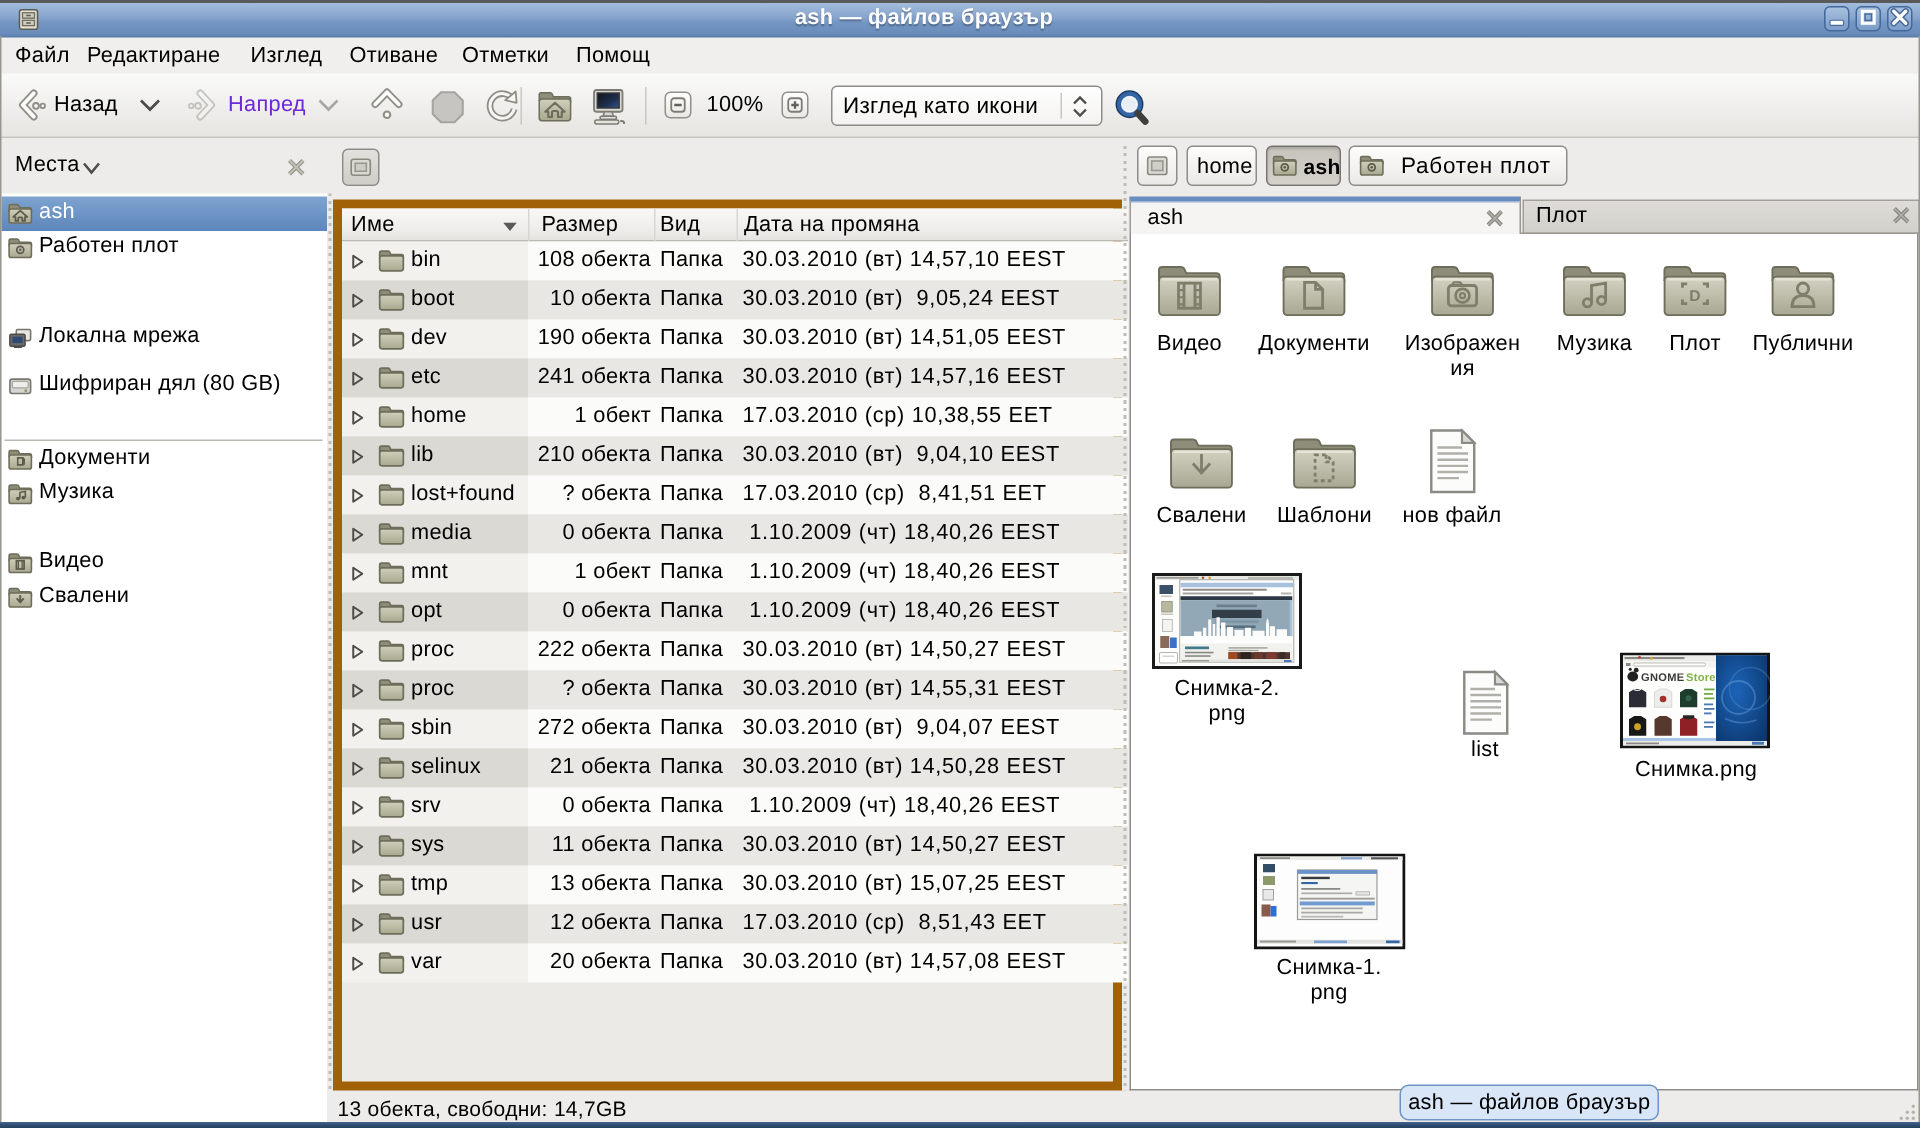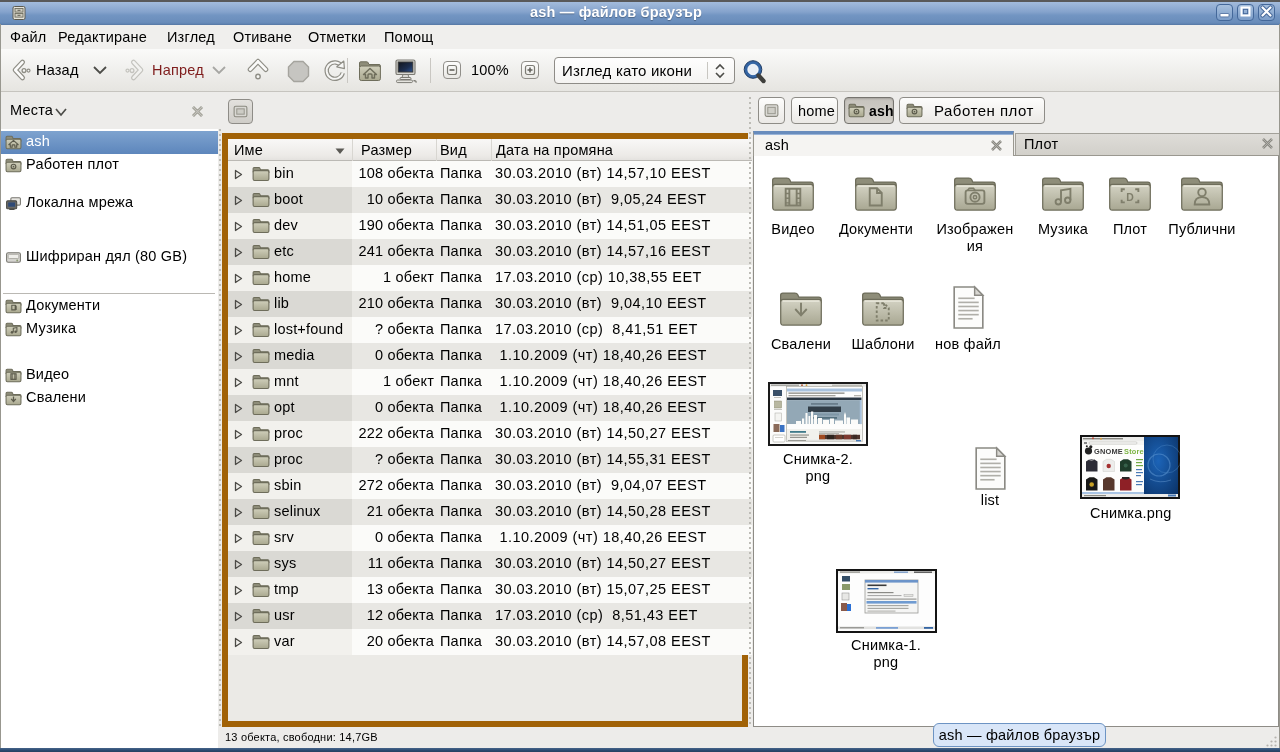--- a/index.html
+++ b/index.html
@@ -5,21 +5,21 @@
 body{font-family:"Liberation Sans",sans-serif;font-size:14.5px;letter-spacing:.2px;color:#000;background:#edecea;position:relative}
 .abs{position:absolute}
 #titlebar{left:0;top:0;width:1280px;height:24px;background:linear-gradient(#a3bcdc,#85a3cc 45%,#7295c2 60%,#6a8dbb 92%,#5f83b2);border-top:2px solid #595959}
 #title{left:0;top:4px;width:1232px;text-align:center;color:#fff;font-weight:bold;font-size:14.5px;text-shadow:0 1px 1px rgba(0,0,0,.3)}
 .wbtn{top:4px;width:17px;height:17px;border:1px solid #44689a;border-radius:4px;background:linear-gradient(#a7c0de,#7c9dc8)}
 #menubar{left:0;top:24px;width:1280px;height:25px;background:#f0efed;border-top:1px solid #5a7ca9}
 #menubar span{position:absolute;top:4px;font-size:14.5px}
 #toolbar{left:0;top:49px;width:1280px;height:43px;background:linear-gradient(#fafaf9,#ebeae7 75%,#e6e5e1);border-bottom:1px solid #c6c4bf}
 .tsep{top:9px;width:1px;height:25px;background:#c9c7c2;position:absolute}
 .tlabel{font-size:14.5px;position:absolute}
-.gray{color:#7f1d1d}
+.gray{color:#6d28d9}
 .zbtn{top:12px;width:18px;height:18px;border:1px solid #918f8a;border-radius:4px;background:linear-gradient(#fdfdfc,#e9e8e4);position:absolute}
 #combo{width:181px;height:27px;border:1px solid #8e8c87;border-radius:4px;background:linear-gradient(#fefefe,#f4f3f1);position:absolute}
 #sidebar{left:1px;top:129px;width:217px;height:619px;background:#fff}
 .srow{position:absolute;left:0;width:217px;height:23px}
 .srow .tx{position:absolute;left:25px;top:2px;font-size:14.5px;white-space:nowrap}
 #ssel{background:linear-gradient(#7ea3cf,#5d86bc)}
 #ssel .tx{color:#fff}
 #mtree{left:222px;top:133px;width:526px;height:594px;background:#ebeae6;border:6px solid #a16207}
 #mhead{position:absolute;left:0;top:0;width:524px;height:22px;background:linear-gradient(#f9f8f7,#eceae7 80%,#e4e2df);border-bottom:1px solid #bbb9b4}
 #mhead span{position:absolute;top:3px;font-size:14.5px}
@@ -220,21 +220,21 @@
       <span class="tx">ash</span>
     </div>
 <div class="srow" style="top:25px">
       <svg style="position:absolute;left:4px;top:3px" width="17" height="17" viewBox="0 0 16 16">
         <use href="#folS"></use>
         <circle cx="8" cy="9" r="2.2" fill="none" stroke="#5c5b4c" stroke-width="1.1"></circle>
         <circle cx="8" cy="9" r=".8" fill="#5c5b4c"></circle>
       </svg>
       <span class="tx">Работен плот</span>
     </div>
-<div class="srow" style="top:63px">
+<div class="srow" style="top:85px">
       <svg style="position:absolute;left:4px;top:3px" width="17" height="17" viewBox="0 0 16 16">
         <rect x="5.5" y="2.5" width="9" height="7" rx="1" fill="#e7e6e1" stroke="#77766f"></rect>
         <rect x="1.5" y="5.5" width="9.5" height="7.5" rx="1" fill="#6a6a66" stroke="#4b4b47"></rect>
         <rect x="3" y="7" width="6.5" height="4" fill="#2f4a77"></rect>
         <path d="M4 13.5 h5" stroke="#4b4b47" stroke-width="1.2"></path>
       </svg>
       <span class="tx">Локална мрежа</span>
     </div>
 <div class="srow" style="top:117px">
       <svg style="position:absolute;left:4px;top:3px" width="17" height="17" viewBox="0 0 16 16">
@@ -816,21 +816,21 @@
 <rect x="30.5" y="32" width="50" height="2.6" fill="#6f9bd1"></rect>
 <rect x="31.5" y="36" width="41" height="1.2" fill="#a8a8a4"></rect>
 <rect x="31.5" y="38.8" width="41" height="1.2" fill="#a8a8a4"></rect>
 <rect x="31.5" y="41.5" width="28" height="1.2" fill="#b8b8b4"></rect>
 <rect x="2" y="57.5" width="97" height="2.6" fill="#e2e2e0"></rect>
 <rect x="4" y="58" width="24" height="1.4" fill="#9a9a96"></rect>
     <rect x="40" y="58" width="22" height="1.8" fill="#7aa0d4"></rect>
     <rect x="88" y="58" width="9" height="1.8" fill="#3465a4"></rect>
 </svg>
 <div class="ilabel abs" style="left:846px;top:637px;width:80px">Снимка-1.<br>png</div>
-<div class="abs" style="left:225px;top:731px;font-size:11px">13 обекта, свободни: 14,7GB</div>
+<div class="abs" style="left:225px;top:731px;font-size:14px">13 обекта, свободни: 14,7GB</div>
 <div id="tooltip">ash — файлов браузър</div>
 <div id="bottombar" class="abs"></div>
 <svg class="abs" style="left:1266px;top:735px" width="12" height="12">
     <g fill="#b5b3ae">
       <circle cx="9.5" cy="2.5" r="1.1"></circle>
       <circle cx="5.5" cy="6.5" r="1.1"></circle>
       <circle cx="9.5" cy="6.5" r="1.1"></circle>
       <circle cx="1.5" cy="10.5" r="1.1"></circle>
       <circle cx="5.5" cy="10.5" r="1.1"></circle>
       <circle cx="9.5" cy="10.5" r="1.1"></circle>

